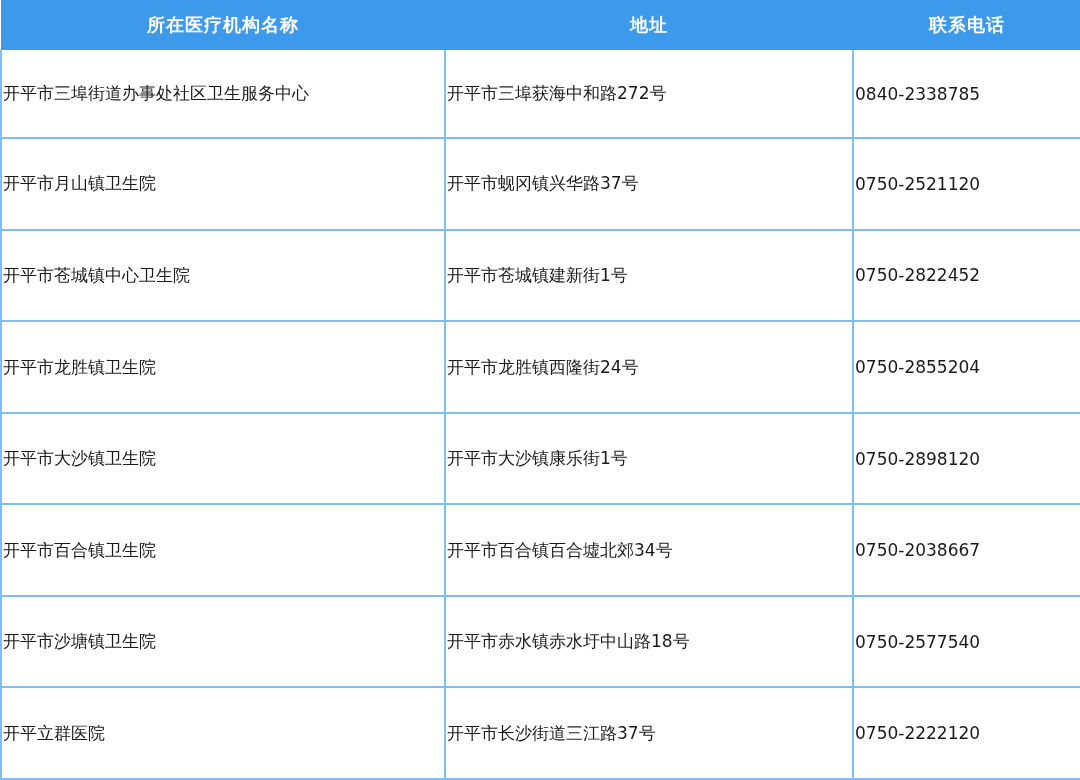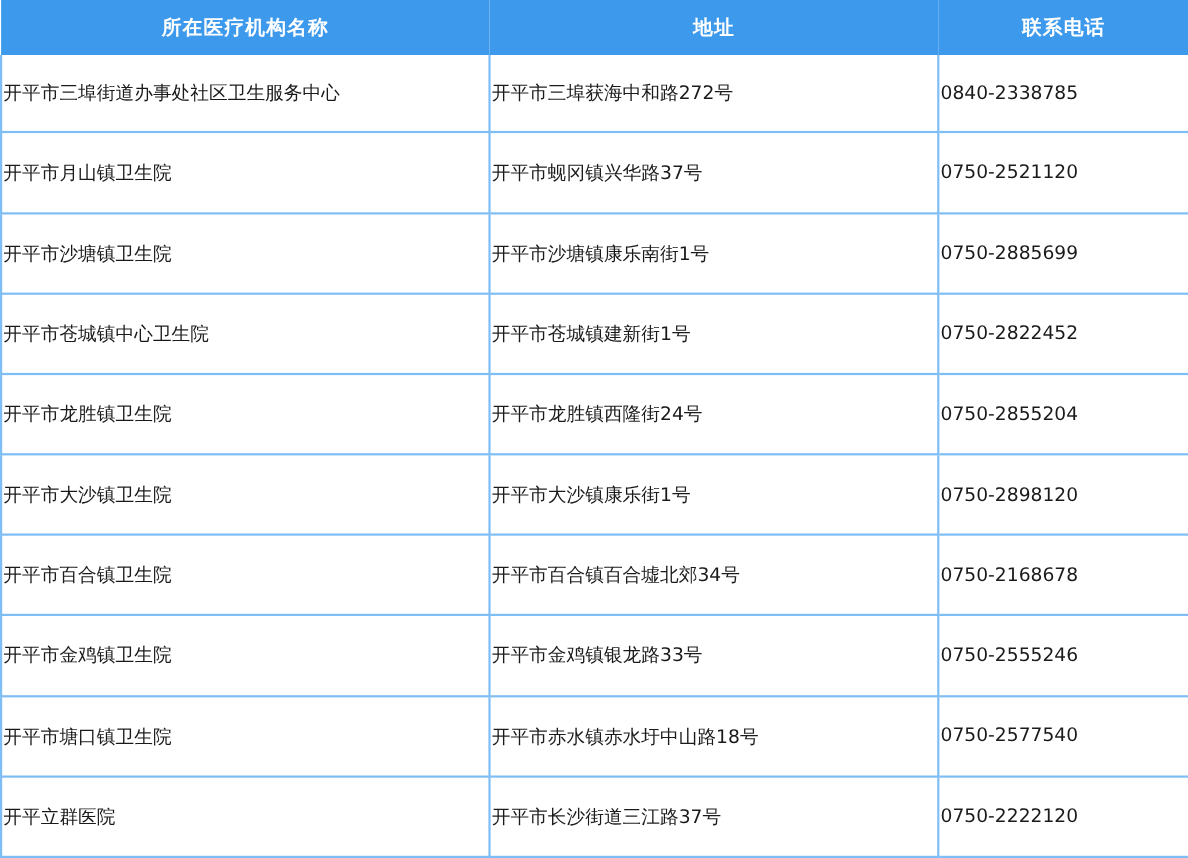--- a/index.html
+++ b/index.html
@@ -67,51 +67,41 @@
           <td>开平市三埠街道办事处社区卫生服务中心</td>
           <td>开平市三埠获海中和路272号</td>
           <td>0840-2338785</td>
         </tr>
         <tr>
           <td>开平市月山镇卫生院</td>
           <td>开平市蚬冈镇兴华路37号</td>
           <td>0750-2521120</td>
         </tr>
         <tr>
-          <td>开平市沙塘镇卫生院</td>
-          <td>开平市沙塘镇康乐南街1号</td>
-          <td>0750-2885699</td>
-        </tr>
-        <tr>
           <td>开平市苍城镇中心卫生院</td>
           <td>开平市苍城镇建新街1号</td>
           <td>0750-2822452</td>
         </tr>
         <tr>
           <td>开平市龙胜镇卫生院</td>
           <td>开平市龙胜镇西隆街24号</td>
           <td>0750-2855204</td>
         </tr>
         <tr>
           <td>开平市大沙镇卫生院</td>
           <td>开平市大沙镇康乐街1号</td>
           <td>0750-2898120</td>
         </tr>
         <tr>
           <td>开平市百合镇卫生院</td>
           <td>开平市百合镇百合墟北郊34号</td>
-          <td>0750-2168678</td>
+          <td>0750-2038667</td>
         </tr>
         <tr>
-          <td>开平市金鸡镇卫生院</td>
-          <td>开平市金鸡镇银龙路33号</td>
-          <td>0750-2555246</td>
-        </tr>
-        <tr>
-          <td>开平市塘口镇卫生院</td>
+          <td>开平市沙塘镇卫生院</td>
           <td>开平市赤水镇赤水圩中山路18号</td>
           <td>0750-2577540</td>
         </tr>
         <tr>
           <td>开平立群医院</td>
           <td>开平市长沙街道三江路37号</td>
           <td>0750-2222120</td>
         </tr>
       </tbody>
   </table>

